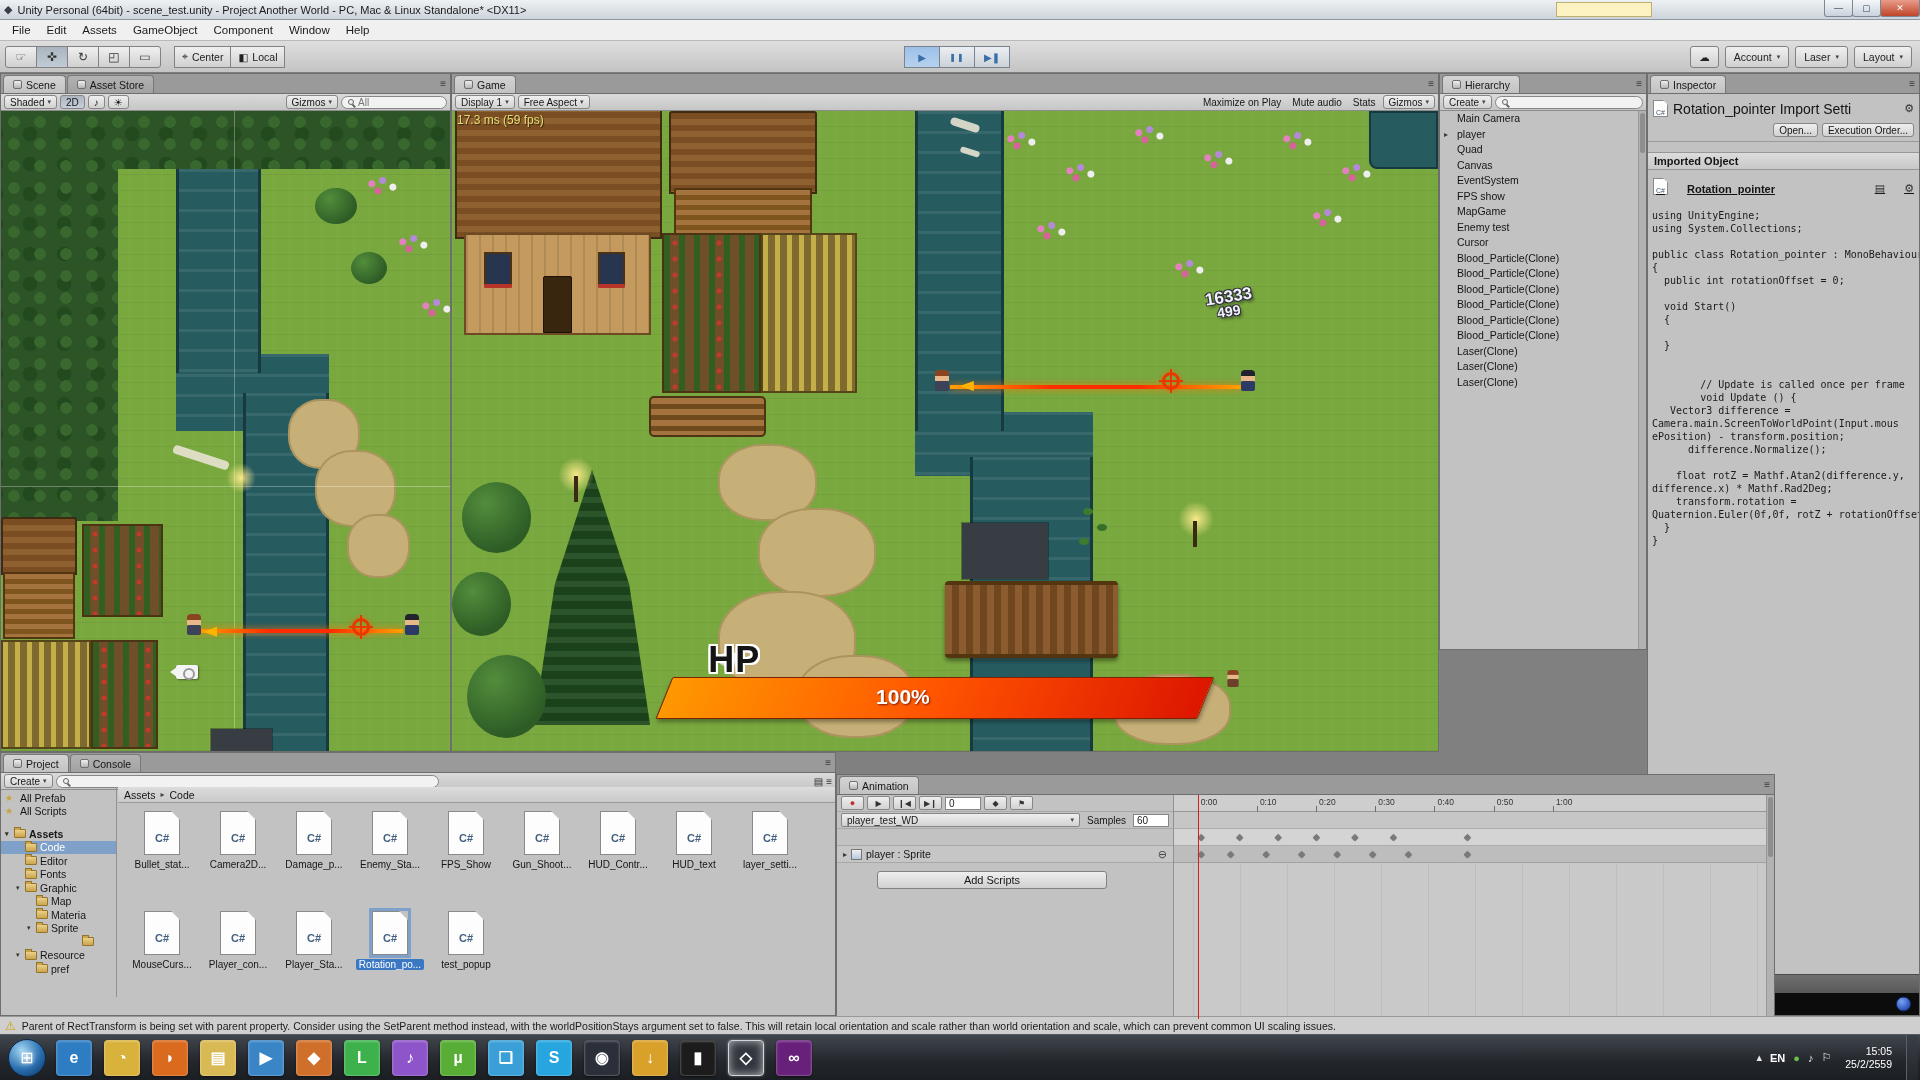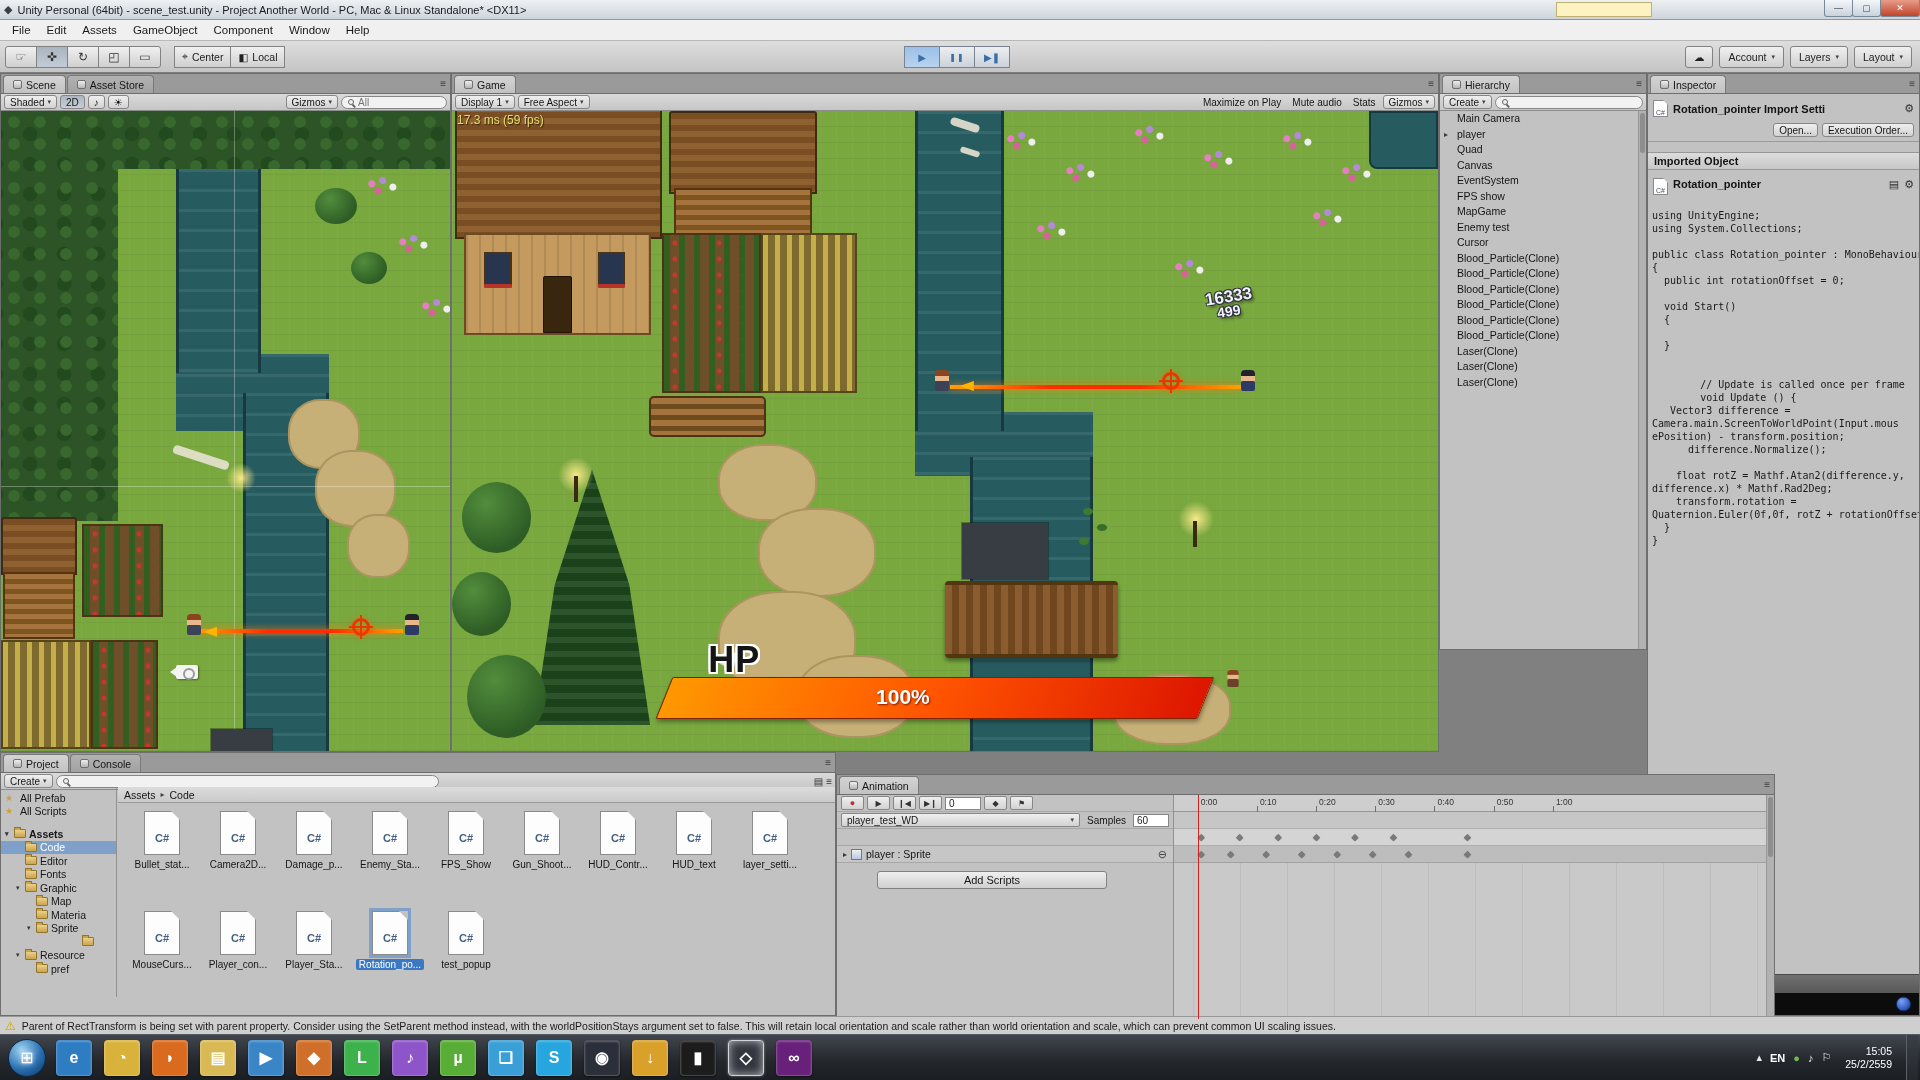--- a/index.html
+++ b/index.html
@@ -157,29 +157,29 @@
   
   .hlist { position:absolute; left:0; right:8px; top:37px; bottom:0; overflow:hidden; }
   .hrow { height:15.5px; line-height:15.5px; font-size:10.5px; color:#141414; padding-left:17px; position:relative; white-space:nowrap; }
   .hrow:nth-child(2)::before { content:"\25B8"; position:absolute; left:4px; top:0; font-size:8px; color:#3a3a3a; }
   .vscroll { position:absolute; right:0; top:37px; bottom:0; width:8px; background:#b2b2b2; border-left:1px solid #979797; }
   .vscroll .thumb { position:absolute; left:1px; right:1px; top:2px; height:40px; background:#8e8e8e; border-radius:3px; }
 
   
   #inspector-head { padding:6px 5px 4px 5px; border-bottom:1px solid #9a9a9a; }
   .insp-title-row { display:flex; align-items:center; gap:5px; }
-  .insp-title { font-size:11px; font-weight:bold; color:#141414; white-space:nowrap; overflow:hidden; flex:1; }
+  .insp-title { font-size:14px; font-weight:normal; color:#141414; white-space:nowrap; overflow:hidden; flex:1; }
   .insp-btn-row { display:flex; justify-content:flex-end; gap:4px; margin-top:6px; }
   .page-icon { width:15px; height:17px; background:#fdfdfd; border:1px solid #8a8a8a; position:relative;
     font-size:7px; color:#456; display:flex; align-items:flex-end; justify-content:center; flex:none; }
   .page-icon::before { content:''; position:absolute; right:-1px; top:-1px; border-left:5px solid transparent; border-top:5px solid #c2c2c2; }
   .section-bar { margin-top:10px; height:18px; background:linear-gradient(#dcdcdc,#c8c8c8);
     border-top:1px solid #979797; border-bottom:1px solid #979797; display:flex; align-items:center;
     font-size:11px; font-weight:bold; color:#141414; padding-left:6px; }
-  .script-row { display:flex; align-items:flex-start; gap:5px; padding:8px 5px 4px 5px; font-size:11px; color:#141414; }
+  .script-row { display:flex; align-items:flex-end; gap:19px; padding:8px 5px 4px 5px; font-size:11px; color:#141414;text-decoration:underline; }
   #code-pre { font-family:"DejaVu Sans Mono", monospace; font-size:10px; line-height:13px; color:#1a1a1a;
     padding:10px 4px 0 4px; white-space:pre; overflow:hidden; }
   #asset-labels-bar { position:absolute; left:0; right:0; top:900px; height:19px;
     background:linear-gradient(#707070,#585858); color:#f2f2f2; font-size:11px; font-weight:bold;
     display:flex; align-items:center; padding-left:6px; border-top:1px solid #4a4a4a; }
   #insp-black { position:absolute; left:0; right:0; top:919px; bottom:0; background:#0c0c0c; }
   .blue-dot { position:absolute; right:8px; top:50%; transform:translateY(-50%); width:15px; height:15px;
     border-radius:50%; background:radial-gradient(circle at 35% 30%, #7aa2f0, #2a50b8 75%); border:1px solid #16307a; }
 
   
@@ -332,21 +332,21 @@
     </div>
     <div id="tb-right">
       <span class="ddbtn">
           <span>☁</span>
         </span>
       <span class="ddbtn">
         <span>Account</span>
         <span class="caret">▾</span>
       </span>
       <span class="ddbtn">
-        <span>Layers</span>
+        <span>Laser</span>
         <span class="caret">▾</span>
       </span>
       <span class="ddbtn">
         <span>Layout</span>
         <span class="caret">▾</span>
       </span>
     </div>
   </div>
 
   <div class="panel" style="left:0;top:73px;width:451px;height:679px">

